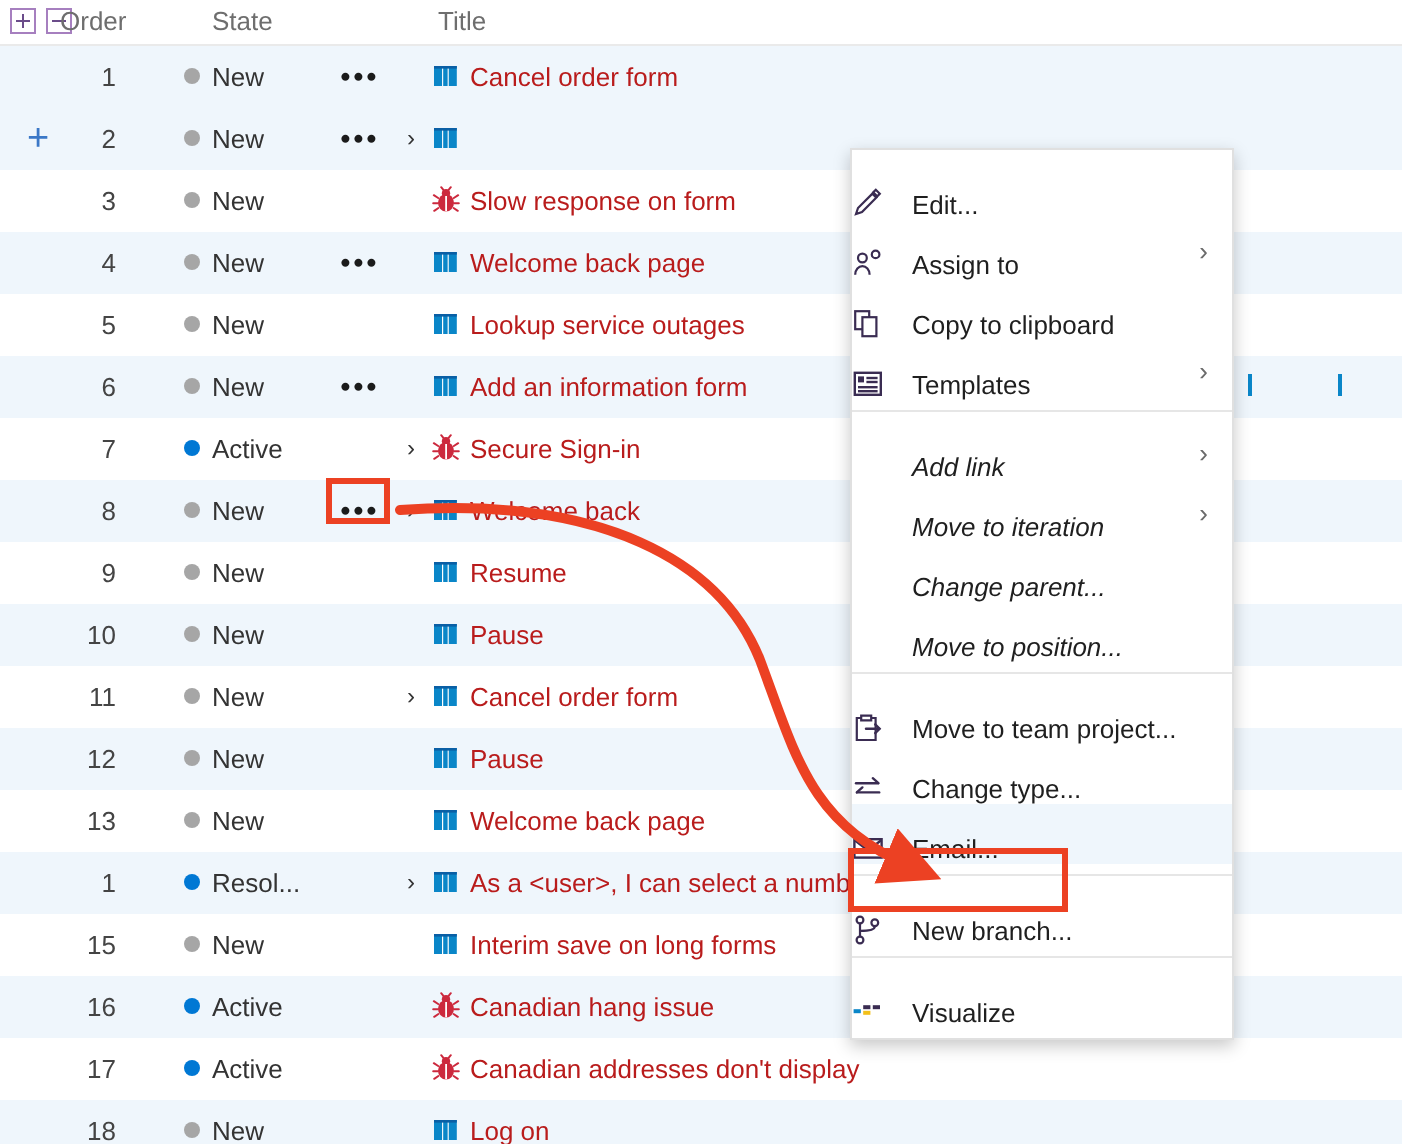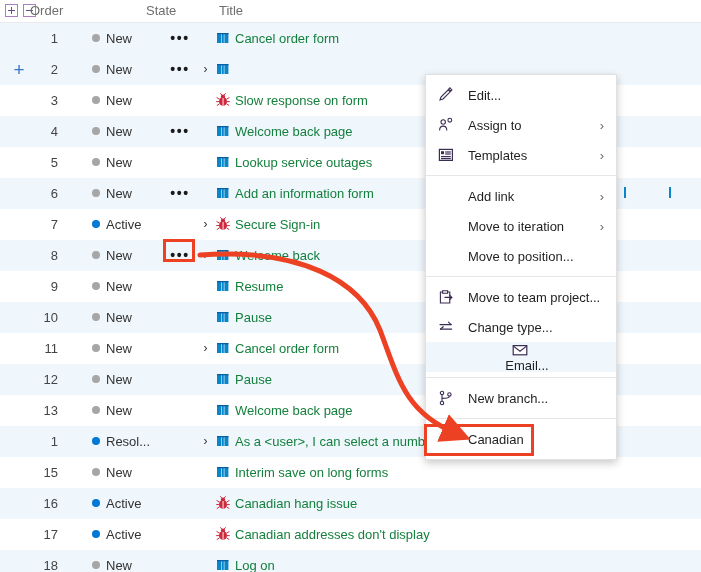--- a/index.html
+++ b/index.html
@@ -56,46 +56,46 @@
     position:absolute;left:166px;top:0;width:28px;height:30px;
     display:flex;align-items:center;justify-content:center;
     color:#1b1b1b;font-size:14px;letter-spacing:1.6px;font-weight:bold;
   }
   .grow .c-title{
     position:absolute;left:200px;top:0;right:0;height:30px;
     display:flex;align-items:center;gap:5px;white-space:nowrap;
   }
   .chev{width:11px;flex:none;color:#333;font-size:12px;line-height:1;text-align:center;}
   .chev.empty{color:transparent;}
-  .titletxt{color:#15803d;font-size:13px;}
+  .titletxt{color:#b91c1c;font-size:13px;}
   
   .ico{width:14px;height:14px;flex:none;position:relative;top:0px;}
 
   
   .hint{position:absolute;top:9px;width:2px;height:11px;background:#0a86c8;}
 
   
   #menu{
     position:absolute;left:425px;top:74px;width:190px;
     background:#ffffff;border:1px solid #e0e0e0;
     box-shadow:0 3px 8px rgba(0,0,0,.22);
     padding:5px 0 5px 0;
     z-index:20;
   }
   .mi{
-    position:relative;height:30px;display:flex;align-items:center;
-    padding-left:12px;box-sizing:border-box;color:#1f1f1f;font-size:13px;
-  }
-  .mi.hl{background:#eff6fc;flex-direction:column;}
+    position:relative;height:30px;display:flex;align-items:flex-end;
+    box-sizing:border-box;color:#1f1f1f;font-size:13px;
+  }
+  .mi.hl{background:#eff6fc;}
   .mi .mico{
     width:22px;height:16px;flex:none;display:flex;align-items:center;
     justify-content:flex-start;margin-right:8px;
   }
   .mi .mlabel{white-space:nowrap;}
-  .mi.noicon .mlabel{margin-left:30px;}
+  .mi.noicon .mlabel{margin-left:30px;font-style:italic;}
   .mi .sub{
     position:absolute;right:12px;top:0;height:30px;display:flex;align-items:center;
     color:#6b6b6b;font-size:13px;
   }
   .msep{height:1px;background:#e6e6e6;margin:5px 0;}
 
   
   .redbox{
     position:absolute;border:3px solid #ec4123;box-sizing:border-box;z-index:40;
     background:transparent;
@@ -106,21 +106,21 @@
 <body>
 
 <div id="grid">
 
   <div class="ghead">
     <div class="expcol">
       <div class="expbox plus"></div>
       <div class="expbox"></div>
     </div>
     <div class="hcell" style="left:30px;width:28px;text-align:right;">Order</div>
-    <div class="hcell" style="left:106px;margin-left:40px;">State</div>
+    <div class="hcell" style="left:106px;">State</div>
     <div class="hcell" style="left:219px;text-align:center;">Title</div>
   </div>
 
   <div id="rows">
       <div class="grow sel">
         <div class="c-order">1</div>
         <div class="c-state">
           <span class="dot" style="background:#a6a6a6"></span>
           <span>New</span>
         </div>
@@ -487,20 +487,29 @@
           <path d="M1.6 13.4c0-2.6 1.7-4.3 3.6-4.3s3.6 1.7 3.6 4.3" fill="none" stroke="#3a2c52" stroke-width="1.1"></path>
           <circle cx="11.8" cy="3.2" r="1.9" fill="none" stroke="#3a2c52" stroke-width="1.1"></circle>
         </svg>
       </span>
       <span class="mlabel">Assign to</span>
       <span class="sub">›</span>
     </div>
     <div class="mi">
       <span class="mico">
         <svg width="16" height="16" viewBox="0 0 16 16">
+          <rect x="1.6" y="1.6" width="7" height="9" fill="none" stroke="#3a2c52" stroke-width="1.1"></rect>
+          <rect x="5.2" y="4.6" width="7" height="9.5" fill="#fff" stroke="#3a2c52" stroke-width="1.1"></rect>
+        </svg>
+      </span>
+      <span class="mlabel">Copy to clipboard</span>
+    </div>
+    <div class="mi">
+      <span class="mico">
+        <svg width="16" height="16" viewBox="0 0 16 16">
           <rect x="1.4" y="2.4" width="13" height="11" fill="none" stroke="#3a2c52" stroke-width="1.2"></rect>
           <rect x="3" y="4.2" width="3" height="3" fill="#3a2c52"></rect>
           <line x1="7.2" y1="5" x2="12.8" y2="5" stroke="#3a2c52" stroke-width="1.2"></line>
           <line x1="7.2" y1="7" x2="12.8" y2="7" stroke="#3a2c52" stroke-width="1.2"></line>
           <line x1="3" y1="9.6" x2="12.8" y2="9.6" stroke="#3a2c52" stroke-width="1.2"></line>
           <line x1="3" y1="11.6" x2="12.8" y2="11.6" stroke="#3a2c52" stroke-width="1.2"></line>
         </svg>
       </span>
       <span class="mlabel">Templates</span>
       <span class="sub">›</span>
@@ -508,20 +517,23 @@
     <div class="msep"></div>
     <div class="mi noicon">
       <span class="mlabel">Add link</span>
       <span class="sub">›</span>
     </div>
     <div class="mi noicon">
       <span class="mlabel">Move to iteration</span>
       <span class="sub">›</span>
     </div>
     <div class="mi noicon">
+      <span class="mlabel">Change parent...</span>
+    </div>
+    <div class="mi noicon">
       <span class="mlabel">Move to position...</span>
     </div>
     <div class="msep"></div>
     <div class="mi">
       <span class="mico">
         <svg width="16" height="16" viewBox="0 0 16 16">
           <path d="M4.6 1.8h5v2.4h-5z" fill="none" stroke="#3a2c52" stroke-width="1.1"></path>
           <path d="M9.6 3h2.2v11H2.4V3h2.2" fill="none" stroke="#3a2c52" stroke-width="1.1"></path>
           <g stroke="#3a2c52" stroke-width="1.2" fill="none" stroke-linecap="round">
             <path d="M7 8.4h6.6"></path>
@@ -569,21 +581,21 @@
     <div class="msep"></div>
     <div class="mi">
       <span class="mico">
         <svg width="16" height="16" viewBox="0 0 16 16">
           <rect x="0.8" y="6.6" width="3.6" height="2" fill="#0a86c8"></rect>
           <rect x="5.6" y="4.6" width="3.6" height="2" fill="#3a2c52"></rect>
           <rect x="5.6" y="7.4" width="3.6" height="2" fill="#f2c01a"></rect>
           <rect x="10.4" y="4.6" width="3.6" height="2" fill="#3a2c52"></rect>
         </svg>
       </span>
-      <span class="mlabel">Canadian</span>
+      <span class="mlabel">Visualize</span>
     </div>
   </div>
 
 <svg id="anno-svg" viewBox="0 0 701 572">
   <defs>
     <marker id="redhead" markerWidth="6" markerHeight="6" refX="2.6" refY="3" orient="auto" markerUnits="strokeWidth">
       <path d="M0,0 L6,3 L0,6 z" fill="#ec4123"></path>
     </marker>
   </defs>
   <path d="M200,255 C 300,248 360,280 380,330 C 398,378 405,412 455,433" fill="none" stroke="#ec4123" stroke-width="5" stroke-linecap="round" marker-end="url(#redhead)"></path>

